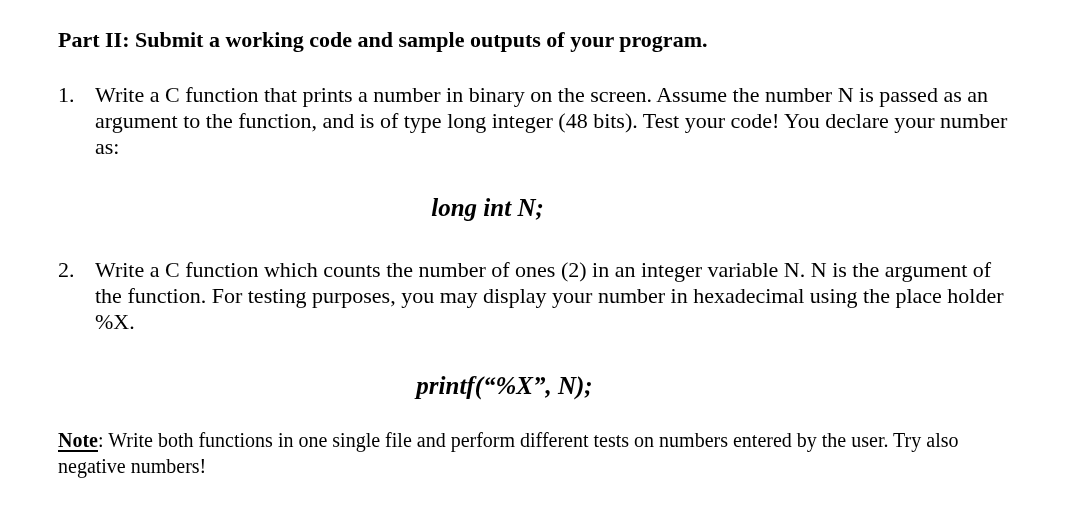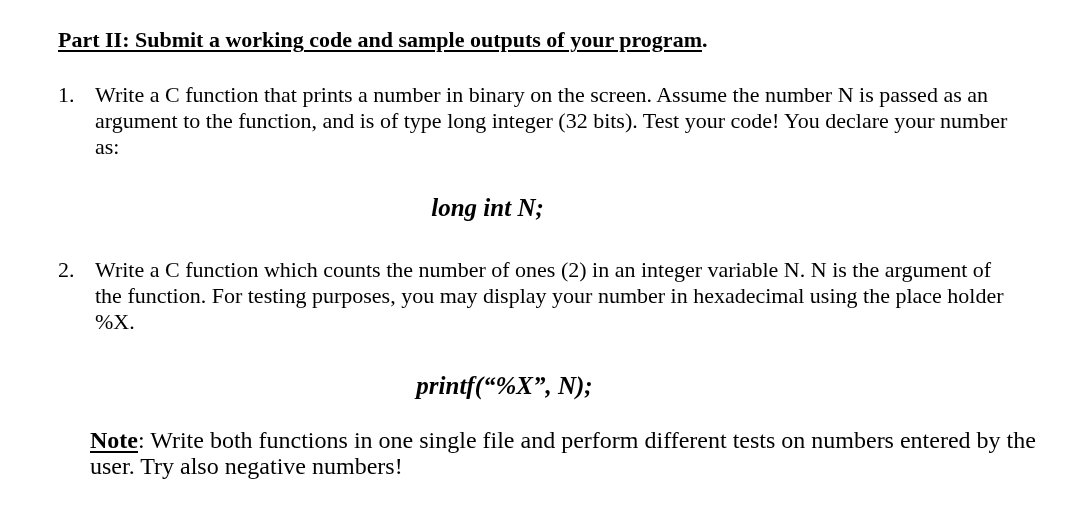--- a/index.html
+++ b/index.html
@@ -7,53 +7,53 @@
     width: 1075px; height: 509px; overflow: hidden; position: relative;
     font-family: "Liberation Serif", "DejaVu Serif", serif;
     color: #000000;
     font-size: 22px;
   }
   .heading {
     position: absolute; left: 58px; top: 26px;
     font-weight: bold; font-size: 22px; line-height: 28px;
     white-space: nowrap;
   }
-  .heading .u { text-decoration: underline; text-decoration-thickness: 2px; text-underline-offset: 3px; }
+  .heading .u { text-decoration-thickness: 2px; text-underline-offset: 3px; }
   .item {
     position: absolute; left: 58px; width: 960px;
     font-size: 22px; line-height: 26px;
   }
   .item .num { position: absolute; left: 0; top: 0; }
   .item .body { margin-left: 37px; }
   .item1 { top: 82px; }
   .item2 { top: 257px; }
   .code {
     position: absolute; left: 0; width: 1075px; text-align: center;
     font-style: italic; font-weight: bold; font-size: 25px; line-height: 30px;
   }
   .code1 { top: 193px; left: -50px; }
   .code2 { top: 371px; left: -33px; }
   .note {
     position: absolute; left: 58px; top: 427px; width: 960px;
-    font-size: 24px; line-height: 26px; margin-left: 32px;
+    font-size: 20px; line-height: 26px;
   }
   .note .label { font-weight: bold; text-decoration: underline; text-decoration-thickness: 2px; text-underline-offset: 3px; }
   b { font-weight: normal; }
 </style>
 </head>
 <body>
 
 <div class="heading">
   <span class="u">Part II: Submit a working code and sample outputs of your program</span><span>.</span>
 </div>
 
 <div class="item item1">
   <span class="num">1.</span>
   <div class="body">
-    <span>Write a C </span><b>function</b><span> that prints a number in binary on the screen. Assume the number N is passed as an argument to the function, and is of type long integer (32 bits). Test your code! You declare your number as:</span>
+    <span>Write a C </span><b>function</b><span> that prints a number in binary on the screen. Assume the number N is passed as an argument to the function, and is of type long integer (48 bits). Test your code! You declare your number as:</span>
   </div>
 </div>
 
 <div class="code code1">long int N;</div>
 
 <div class="item item2">
   <span class="num">2.</span>
   <div class="body">
     <span>Write a C </span><b>function</b><span> which counts the number of ones (2) in an integer variable N.  N is the argument of the function. For testing purposes, you may display your number in hexadecimal using the place holder </span><b>%X</b><span>.</span>
   </div>

